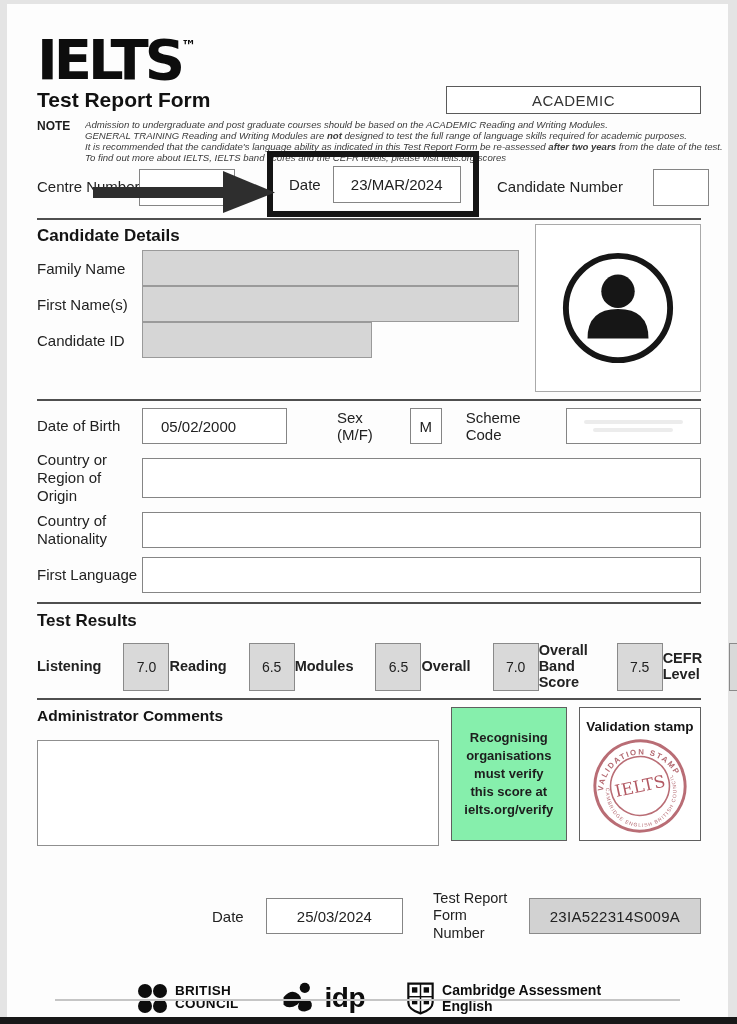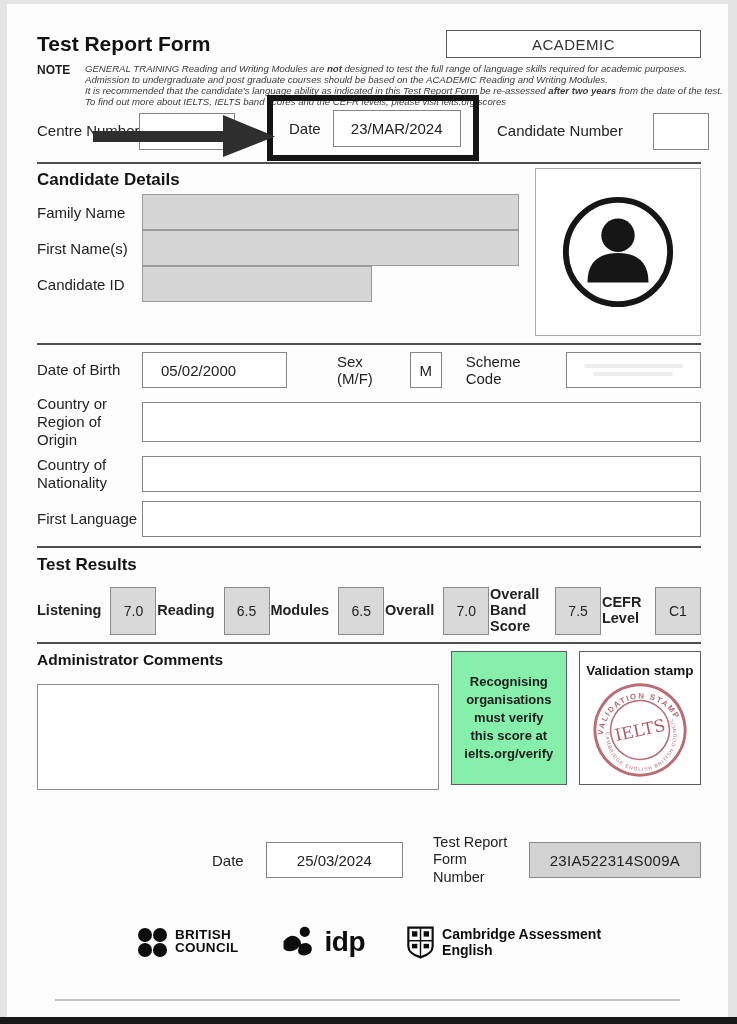--- a/index.html
+++ b/index.html
@@ -76,21 +76,21 @@
   .sex-label{margin-left:50px;font-size:15px;}
   .sex-box{margin-left:12px;width:34px;height:36px;justify-content:center;font-size:15px;}
   .scheme-label{margin-left:24px;font-size:15px;}
   .scheme-box{margin-left:12px;width:146px;height:36px;flex-direction:column;justify-content:center;gap:4px;}
   .smudge{width:74%;height:4px;background:#ececec;border-radius:2px;}
   .tall-box{height:40px;}
   .h36{height:36px;}
   
   .tr-heading{margin-top:7px;}
   .score-row{display:flex;align-items:center;justify-content:space-between;margin-top:6px;height:52px;}
-  .score-group{display:flex;align-items:center;gap:9px;}
+  .score-group{display:flex;align-items:center;gap:22px;}
   .score-label{font-size:14.5px;font-weight:700;color:#222;line-height:1.1;}
   .score-label.narrow{width:56px;}
   .score-label.narrow2{width:44px;}
   .score-box{
     width:46px;height:48px;background:#d9d9d9;border:1.3px solid #8a8a8a;box-sizing:border-box;
     display:flex;align-items:center;justify-content:center;font-size:14px;color:#222;
   }
   
   .bottom-section{display:flex;margin-top:7px;}
   .comments-col{width:402px;flex:0 0 402px;}
@@ -123,31 +123,34 @@
   .cam-text{font-size:14px;font-weight:700;line-height:1.15;}
   
   .footer-line{position:absolute;left:48px;right:48px;bottom:16px;height:2px;background:#c5c5c5;}
   .bottom-bar{position:absolute;left:0;right:0;bottom:0;height:7px;background:#181818;}
 </style>
 </head>
 <body>
 
 <div class="page">
 
+  <div class="logo-row">
+    <span class="logo"><span>IELTS</span><span class="tm">™</span></span>
+  </div>
 
   <div class="title-row">
     <span class="page-title">Test Report Form</span>
     <div class="academic-badge">ACADEMIC</div>
   </div>
 
   <div class="note-row">
     <span class="note-label">NOTE</span>
     <div class="note-lines">
+      <div><span>Admission to undergraduate and post graduate courses should be based on the ACADEMIC Reading and Writing Modules.</span></div>
       <div><span>GENERAL TRAINING Reading and Writing Modules are </span><b>not</b><span> designed to test the full range of language skills required for academic purposes.</span></div>
-      <div><span>Admission to undergraduate and post graduate courses should be based on the ACADEMIC Reading and Writing Modules.</span></div>
       <div><span>It is recommended that the candidate's language ability as indicated in this Test Report Form be re-assessed </span><b>after two years</b><span> from the date of the test.</span></div>
       <div><span>To find out more about IELTS, IELTS band scores and the CEFR levels, please visit ielts.org/scores</span></div>
     </div>
   </div>
 
   <div class="header-fields">
     <span class="hf-label" style="left:0">Centre Number</span>
     <div class="box centre-box"></div>
 
     <svg class="arrow-annotation" width="182" height="44" viewBox="0 0 182 44">

